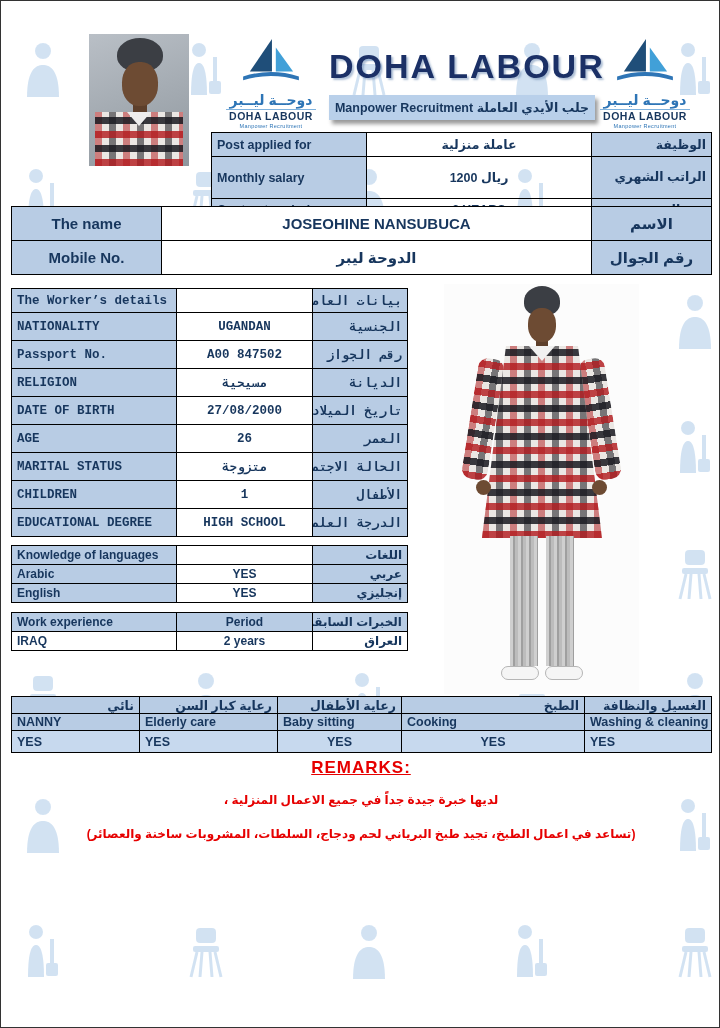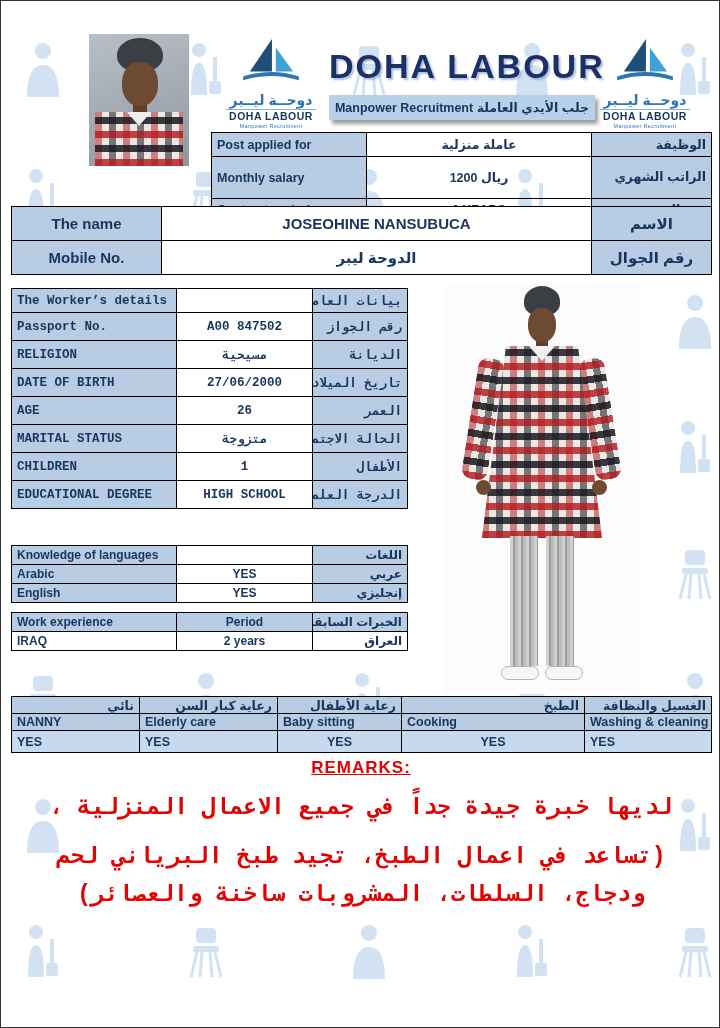--- a/index.html
+++ b/index.html
@@ -89,21 +89,21 @@
   .fb-collar{left:50%;top:62px;transform:translateX(-50%);width:0;height:0;
     border-left:13px solid transparent;border-right:13px solid transparent;border-top:15px solid #f1f1f1;}
   .stripes{background:repeating-linear-gradient(90deg,#cfcfcf 0 3px,#9f9f9f 3px 5px,#bcbcbc 5px 8px);}
   .fb-leg{top:252px;width:28px;height:130px;}
   .fb-leg-l{left:66px;} .fb-leg-r{left:102px;}
   .fb-shoe{top:382px;width:38px;height:14px;background:#f5f5f5;border:1px solid #b5b5b5;border-radius:7px;box-sizing:border-box;}
   .fb-shoe-l{left:57px;} .fb-shoe-r{left:101px;}
   
   .remarks{left:0;top:757px;width:720px;text-align:center;z-index:2;color:#e60000;}
   .remarks-title{font-size:17px;font-weight:bold;text-decoration:underline;letter-spacing:1px;}
-  .remarks-line{font-size:23px;font-weight:bold;margin-top:15px;font-family:Liberation Mono, monospace;}
+  .remarks-line{font-size:12px;font-weight:bold;margin-top:15px;}
   .remarks-line2{width:645px;margin:18px auto 0;line-height:1.65;}
 </style>
 </head>
 <body>
 
 <div class="page">
 
   <div class="wm-layer">
       <div class="wm-icon" style="left: 20px; top: 40px;"><svg width="44" height="58" viewBox="0 0 44 58">
           <circle cx="22" cy="10" r="8" fill="#c8dcf0"></circle>
@@ -379,32 +379,37 @@
         <col style="width:136px">
         <col style="width:95px">
       </colgroup>
     <tbody>
         <tr class="hdr">
       <td class="lbl">The Worker’s details</td>
       <td class="whitecell"></td>
       <td class="arb" dir="rtl">بيانات العامل</td>
     </tr>
     <tr>
+      <td class="lbl">NATIONALITY</td>
+      <td class="val big">UGANDAN</td>
+      <td class="arb" dir="rtl">الجنسية</td>
+    </tr>
+    <tr>
       <td class="lbl">Passport No.</td>
       <td class="val">A00 847502</td>
       <td class="arb" dir="rtl">رقم الجواز</td>
     </tr>
     <tr>
       <td class="lbl">RELIGION</td>
       <td class="val">مسيحية</td>
       <td class="arb" dir="rtl">الديانة</td>
     </tr>
     <tr>
       <td class="lbl">DATE OF BIRTH</td>
-      <td class="val">27/06/2000</td>
+      <td class="val">27/08/2000</td>
       <td class="arb" dir="rtl">تاريخ الميلاد</td>
     </tr>
     <tr>
       <td class="lbl">AGE</td>
       <td class="val">26</td>
       <td class="arb" dir="rtl">العمر</td>
     </tr>
     <tr>
       <td class="lbl">MARITAL STATUS</td>
       <td class="val">متزوجة</td>

